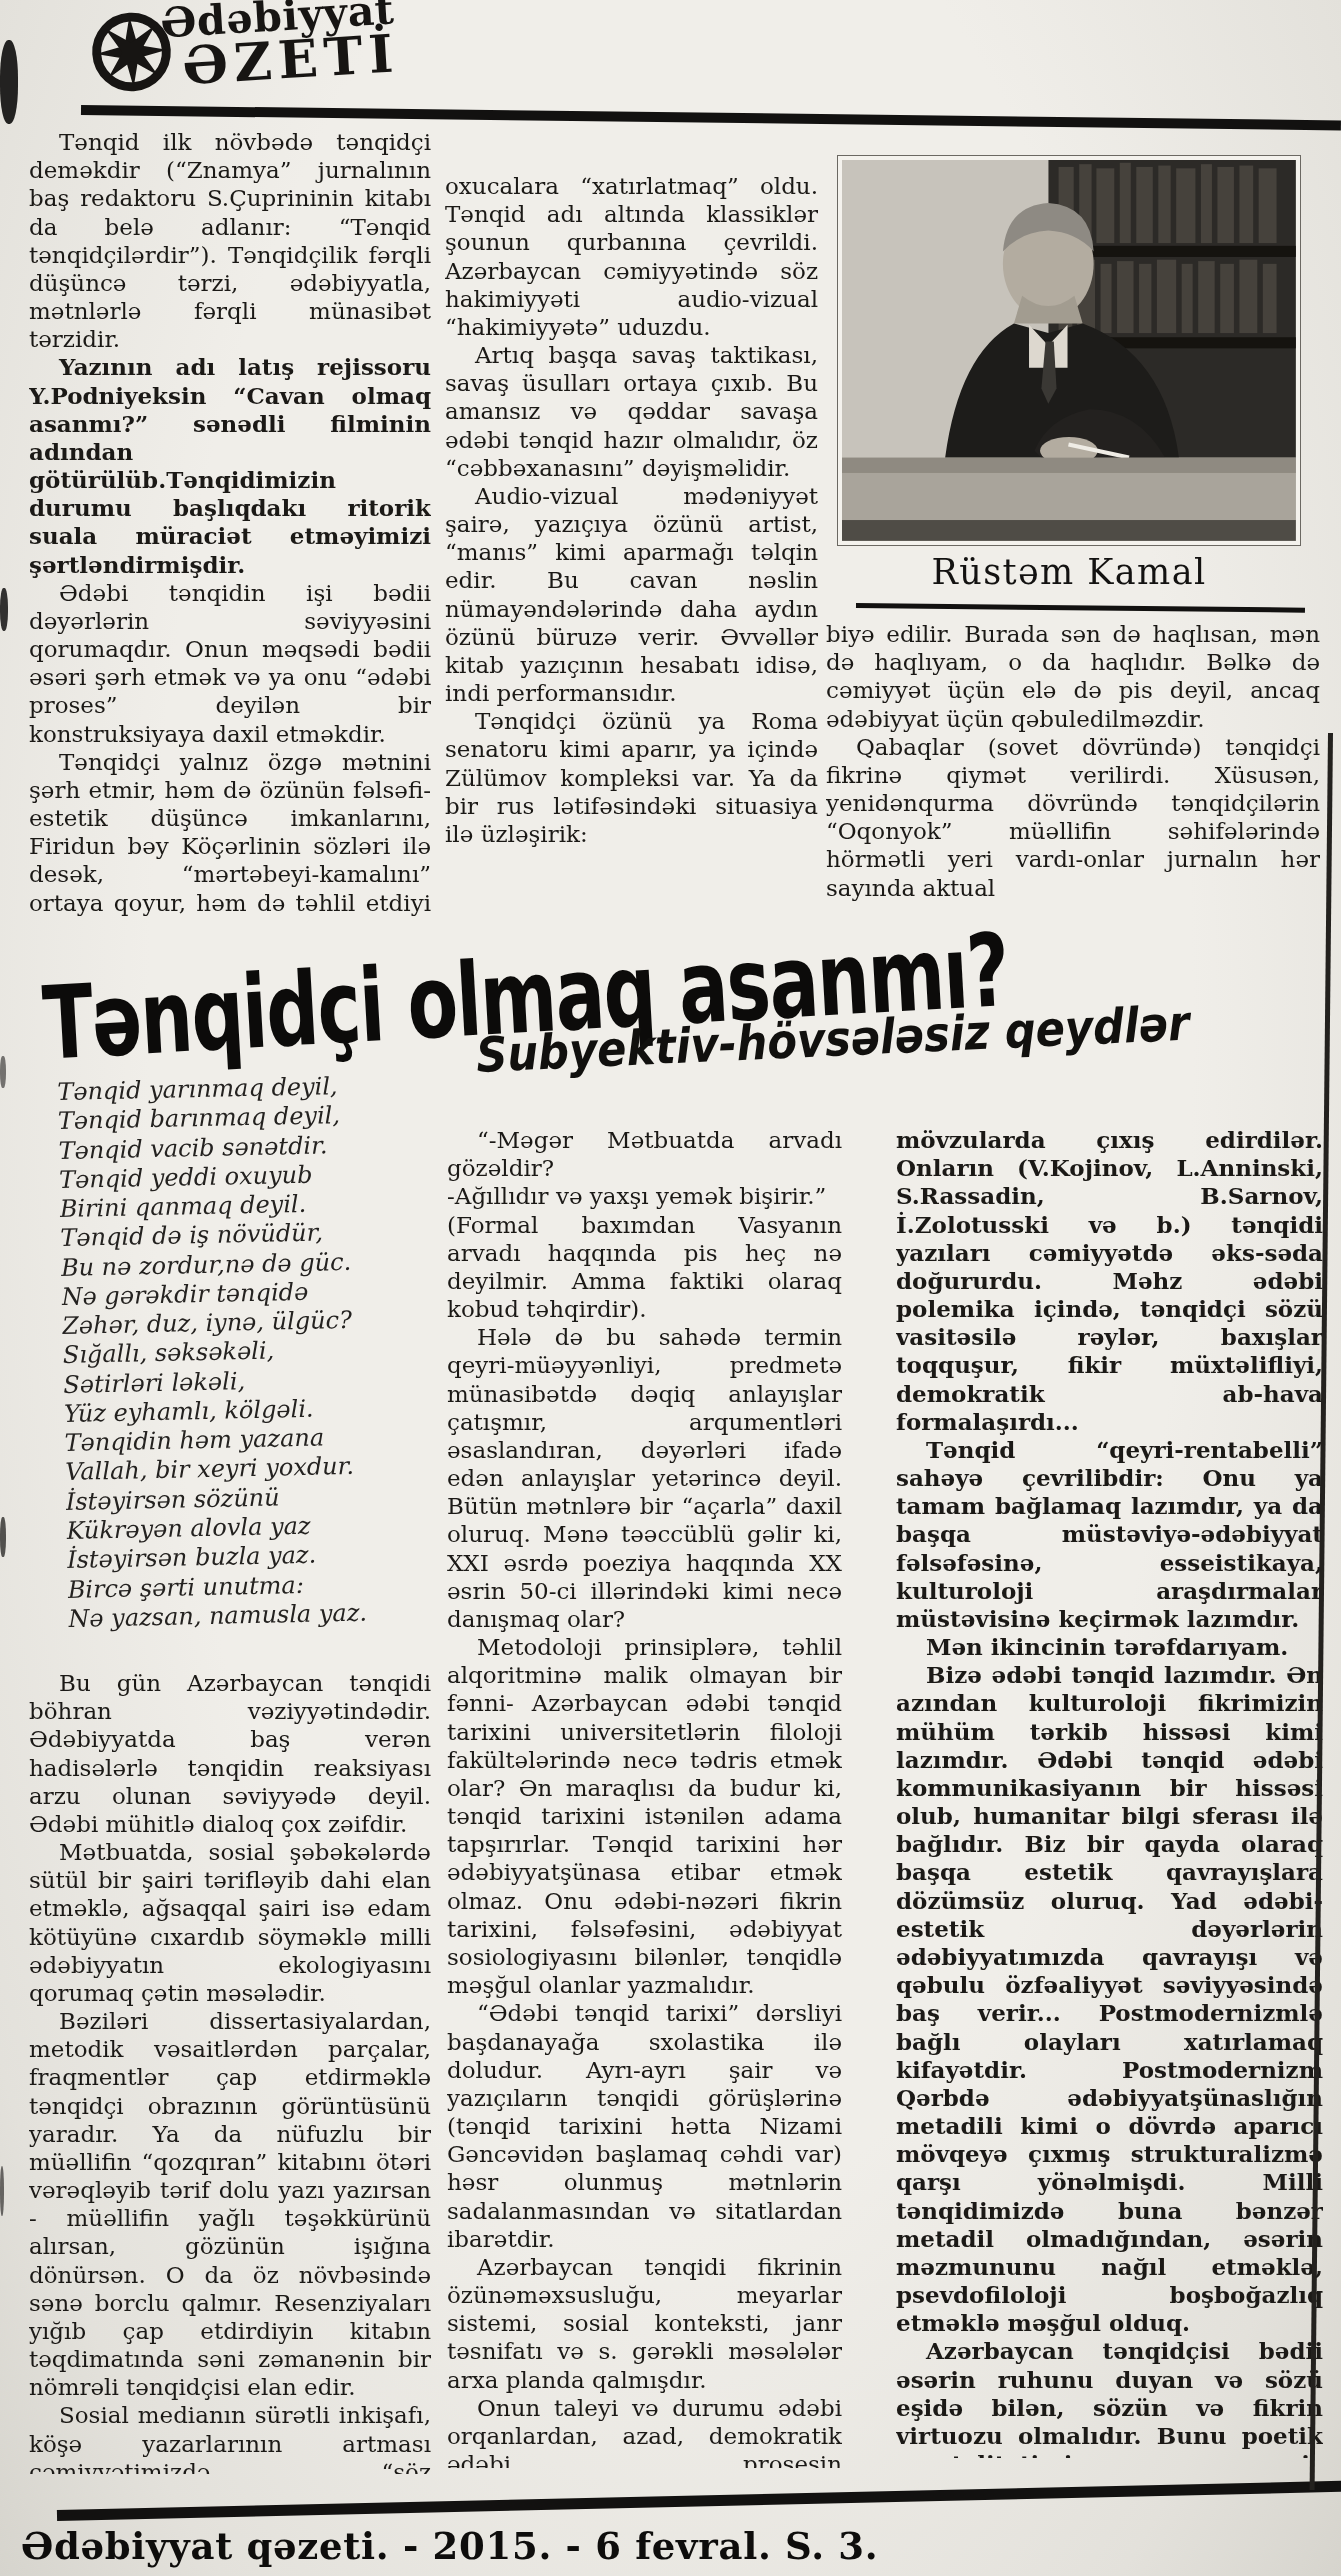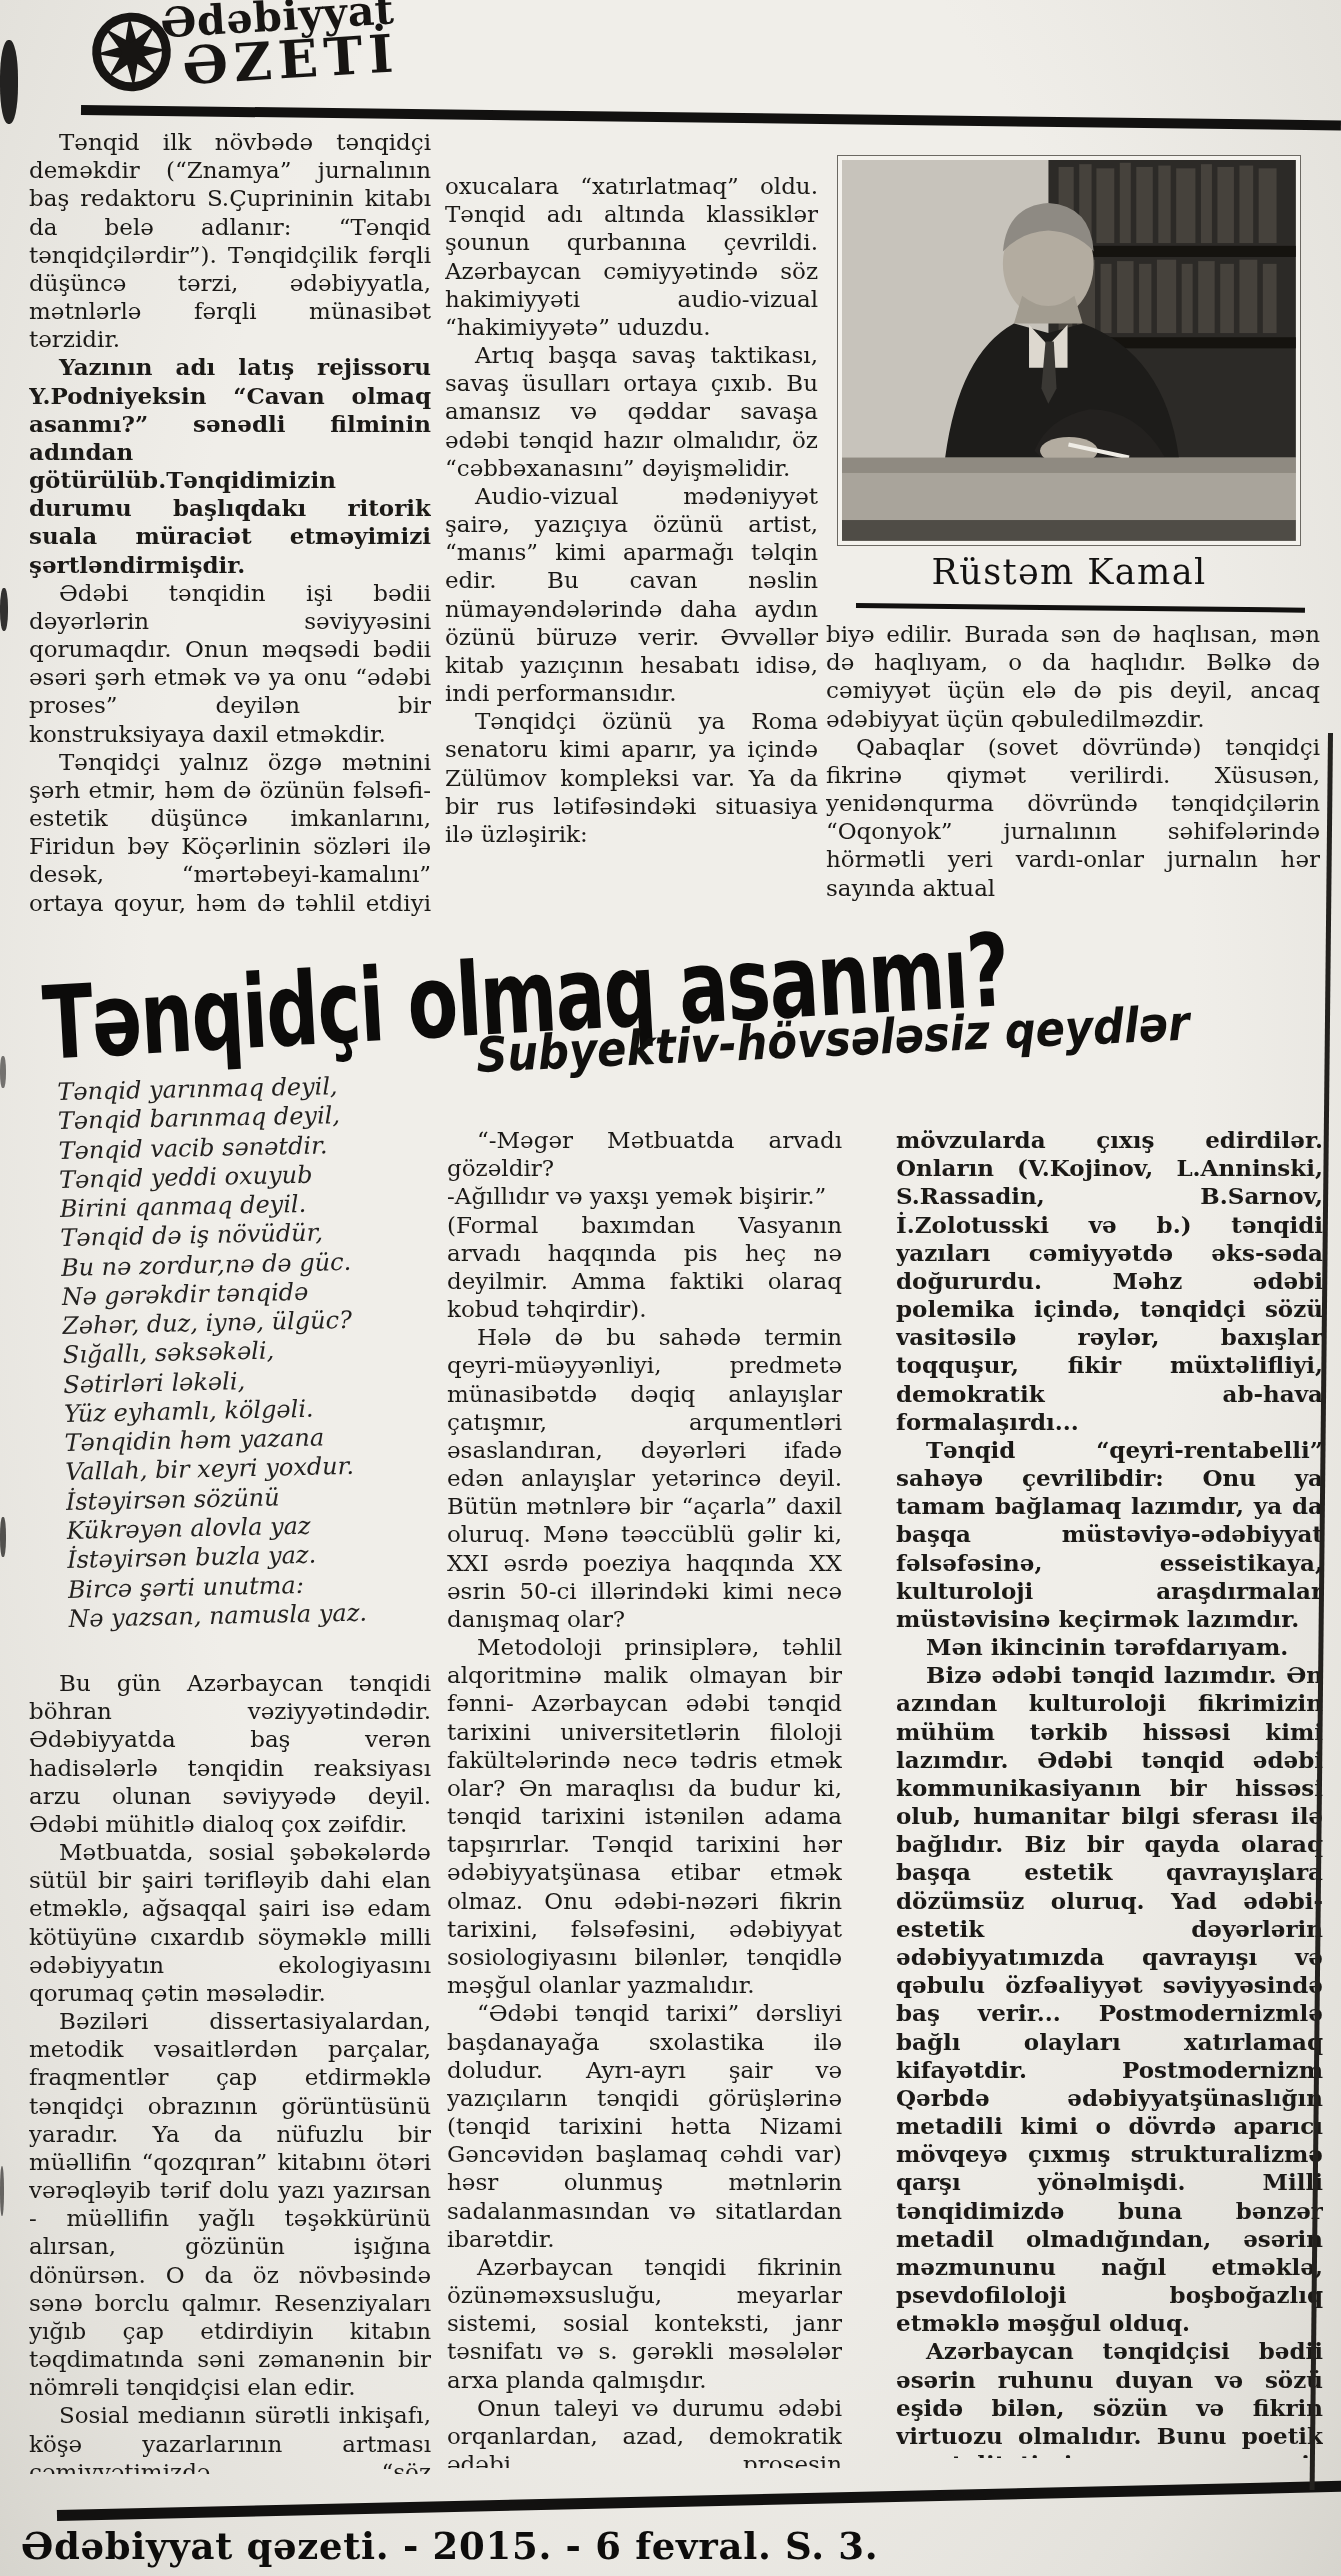--- a/index.html
+++ b/index.html
@@ -87,21 +87,21 @@
       <p class="para">Tənqidçi yalnız özgə mətnini şərh etmir, həm də özünün fəlsəfi-estetik düşüncə imkanlarını, Firidun bəy Köçərlinin sözləri ilə desək, “mərtəbeyi-kamalını” ortaya qoyur, həm də təhlil etdiyi mətnə öz mənalar dünyasını da qatır.</p>
     </div>
   <div class="col topcol2">
       <p class="para noindent">oxucalara “xatırlatmaq” oldu. Tənqid adı altında klassiklər şounun qurbanına çevrildi. Azərbaycan cəmiyyətində söz hakimiyyəti audio-vizual “hakimiyyətə” uduzdu.</p>
       <p class="para">Artıq başqa savaş taktikası, savaş üsulları ortaya çıxıb. Bu amansız və qəddar savaşa ədəbi tənqid hazır olmalıdır, öz “cəbbəxanasını” dəyişməlidir.</p>
       <p class="para">Audio-vizual mədəniyyət şairə, yazıçıya özünü artist, “manıs” kimi aparmağı təlqin edir. Bu cavan nəslin nümayəndələrində daha aydın özünü büruzə verir. Əvvəllər kitab yazıçının hesabatı idisə, indi performansıdır.</p>
       <p class="para">Tənqidçi özünü ya Roma senatoru kimi aparır, ya içində Zülümov kompleksi var. Ya da bir rus lətifəsindəki situasiya ilə üzləşirik:</p>
     </div>
   <div class="col topcol3">
       <p class="para noindent">biyə edilir. Burada sən də haqlısan, mən də haqlıyam, o da haqlıdır. Bəlkə də cəmiyyət üçün elə də pis deyil, ancaq ədəbiyyat üçün qəbuledilməzdir.</p>
-      <p class="para">Qabaqlar (sovet dövründə) tənqidçi fikrinə qiymət verilirdi. Xüsusən, yenidənqurma dövründə tənqidçilərin “Oqonyok” jurnalının səhifələrində hörmətli yeri vardı-onlar jurnalın hər sayında aktual</p>
+      <p class="para">Qabaqlar (sovet dövründə) tənqidçi fikrinə qiymət verilirdi. Xüsusən, yenidənqurma dövründə tənqidçilərin “Oqonyok” müəllifin səhifələrində hörmətli yeri vardı-onlar jurnalın hər sayında aktual</p>
     </div>
 
   <figure class="photo-frame">
     <svg viewBox="0 0 660 550" preserveAspectRatio="none">
       <rect x="0" y="0" width="660" height="550" fill="#b9b5ad"></rect>
 
       <rect x="300" y="0" width="360" height="430" fill="#2c2a27"></rect>
       <g fill="#46423c">
         <rect x="315" y="10" width="22" height="110"></rect>
           <rect x="345" y="6" width="18" height="114"></rect>

